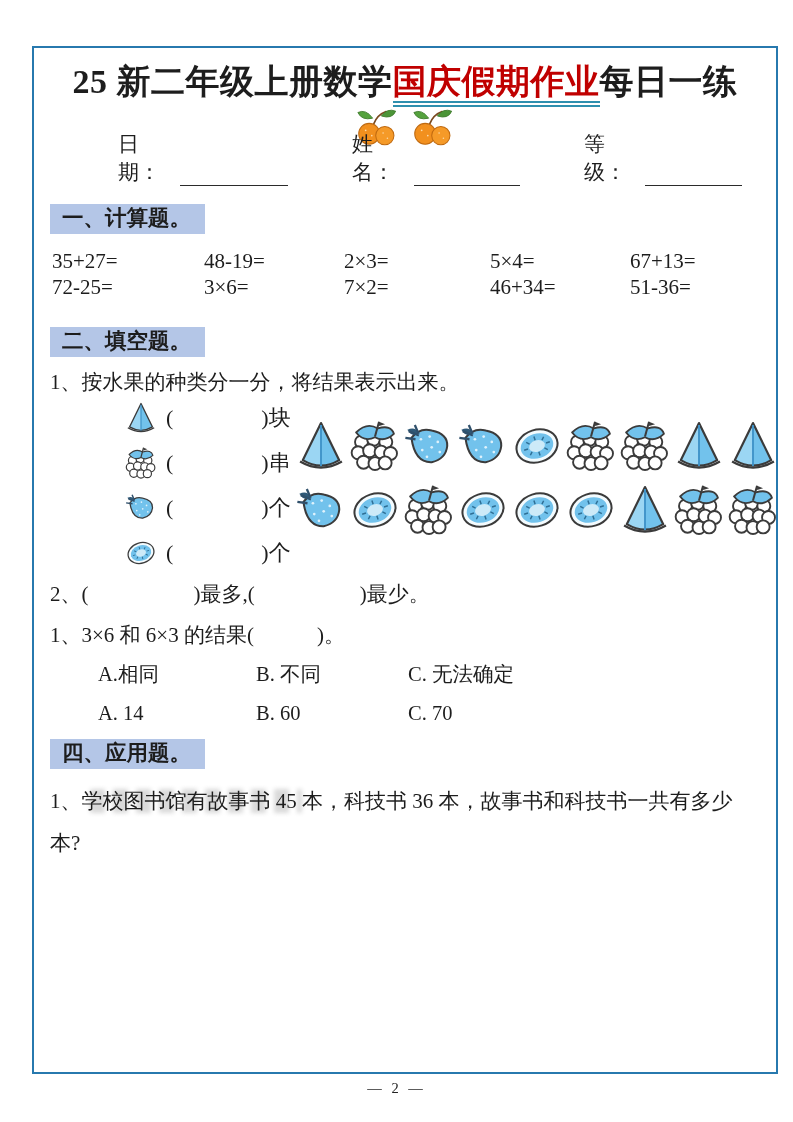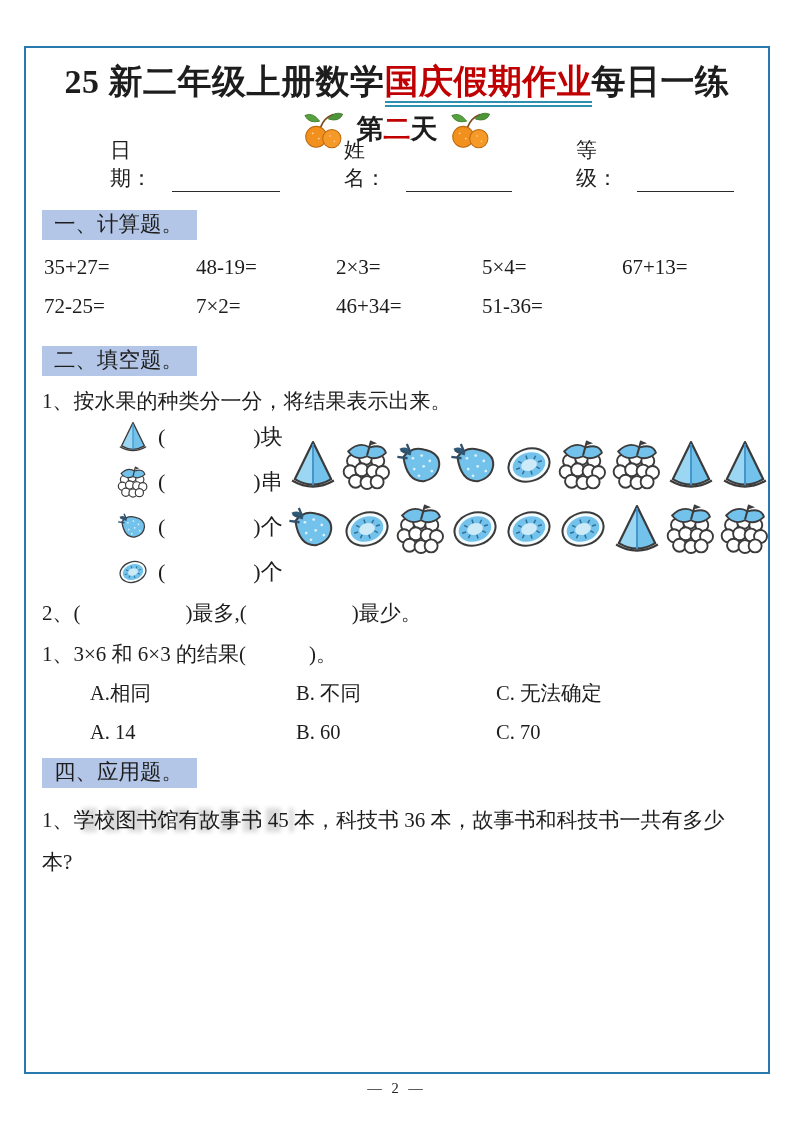--- a/index.html
+++ b/index.html
@@ -1,56 +1,56 @@
 <!DOCTYPE html>
 <html><head>
 <meta charset="utf-8">
 <style>
   html,body{margin:0;padding:0;background:#fff;}
   .page{position:relative;width:793px;height:1122px;background:#fff;overflow:hidden;
         font-family:"Liberation Serif","DejaVu Serif",serif;color:#1d1d1d;}
-  .frame{position:absolute;left:24px;top:46px;width:746px;height:1028px;
+  .frame{position:absolute;left:32px;top:46px;width:746px;height:1028px;
          border:2.5px solid #2779ae;box-sizing:border-box;padding:6px 16px 0 16px;}
   
   .title{margin:4px 0 0 0;text-align:center;font-size:34px;font-weight:700;
          line-height:48px;white-space:nowrap;letter-spacing:.5px;}
   .title .hl{color:#c00000;border-bottom:6px double #2e8fae;padding-bottom:1px;}
   .subtitle{display:flex;justify-content:center;align-items:center;gap:10px;
             font-size:27px;font-weight:700;line-height:46px;}
   .subtitle .red{color:#c00000;}
   .tangerine{width:46px;height:40px;}
   
   .meta-row{display:flex;align-items:flex-end;margin-top:10px;padding-left:68px;
             font-size:21px;height:30px;gap:40px;}
   .meta-field{display:flex;align-items:flex-end;margin-right:24px;}
   .blank{display:inline-block;border-bottom:1.6px solid #2b2b2b;height:22px;margin-left:6px;}
   .blank.b1{width:122px;} .blank.b2{width:120px;} .blank.b3{width:110px;}
   
-  .sec-heading{display:table;background:#b4c6e7;font-weight:400;font-size:21.5px;
+  .sec-heading{display:table;background:#b4c6e7;font-weight:700;font-size:21.5px;
                padding:2px 14px 4px 12px;line-height:24px;}
   .mt-s1{margin-top:18px;} .mt-s2{margin-top:27px;} .mt-s3{margin-top:13px;} .mt-s4{margin-top:12px;}
   
   .calc-row{display:grid;grid-template-columns:152px 140px 146px 140px 1fr;
             font-size:21px;line-height:26px;padding-left:2px;}
-  .calc-row.r0{margin-top:14px;} .calc-row.r1{margin-top:13px;}
+  .calc-row.r0{margin-top:14px;} .calc-row.r1{}
   
   .q-text{font-size:21px;line-height:28px;}
   .q1{margin-top:11px;} .q2{margin-top:0;line-height:29px;}
   .cq1{margin-top:12px;} .cq2{margin-top:21px;}
   
   .fruit-section{position:relative;height:180px;margin-top:4px;}
   .count-row{display:flex;align-items:center;height:35px;margin:0 0 10px 74px;
              font-size:22px;}
   .count-row .fruit-icon{width:34px;height:34px;margin-right:8px;flex:0 0 34px;}
   .fruit-grid{position:absolute;left:244px;top:14px;width:488px;}
   .fg-row{display:flex;align-items:center;height:64px;}
   .fg-row .fruit-icon{width:54px;height:58px;flex:0 0 54px;}
   
   .options-row{display:grid;grid-template-columns:158px 152px 1fr;padding-left:48px;
-               font-size:20.5px;line-height:27px;margin-top:12px;gap:48px;}
+               font-size:20.5px;line-height:27px;margin-top:12px;}
   
   .app-q{position:relative;margin-top:11px;font-size:21px;line-height:42px;max-width:708px;}
   .app-q .q-inner{position:relative;z-index:1;}
   .watermark{position:absolute;left:40px;top:9px;width:212px;height:24px;z-index:0;
              opacity:.32;filter:blur(2px);border-radius:2px;
              background:repeating-linear-gradient(90deg,#8d8d8d 0 15px,transparent 15px 23px);}
   
   .footer-page{position:absolute;left:0;right:0;top:1080px;text-align:center;
                font-size:14.5px;letter-spacing:3px;color:#222;}
   .svg-defs{position:absolute;width:0;height:0;overflow:hidden;}
@@ -122,21 +122,20 @@
 
 <div class="page">
   <div class="frame">
 
     <h1 class="title"><span>25 新二年级上册数学</span><span class="hl">国庆假期作业</span><span>每日一练</span></h1>
 
     <div class="subtitle">
       <svg class="tangerine">
           <use href="#sym-tangerine"></use>
         </svg>
-      <span><span>第</span><span class="red">二</span><span>天</span></span>
       <svg class="tangerine">
           <use href="#sym-tangerine"></use>
         </svg>
     </div>
 
     <div class="meta-row">
       <div class="meta-field">
         <span>日期：</span>
         <span class="blank b1"></span>
       </div>
@@ -153,20 +152,21 @@
     <div class="sec-heading mt-s1">一、计算题。</div>
     <div class="calc-row r0" id="calc-row-0">
         <span>35+27=</span>
         <span>48-19=</span>
         <span>2×3=</span>
         <span>5×4=</span>
         <span>67+13=</span>
       </div>
     <div class="calc-row r1" id="calc-row-1">
         <span>72-25=</span>
+        <span>3×6=</span>
         <span>7×2=</span>
         <span>46+34=</span>
         <span>51-36=</span>
       </div>
 
     <div class="sec-heading mt-s2">二、填空题。</div>
     <div class="q-text q1">1、按水果的种类分一分，将结果表示出来。</div>
 
     <div class="fruit-section">
       <div id="count-rows">

